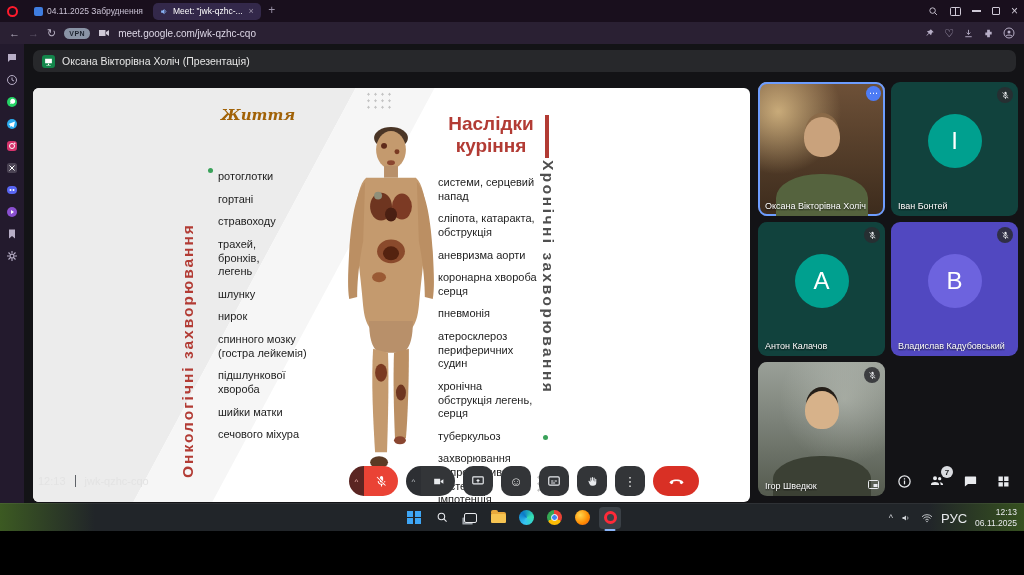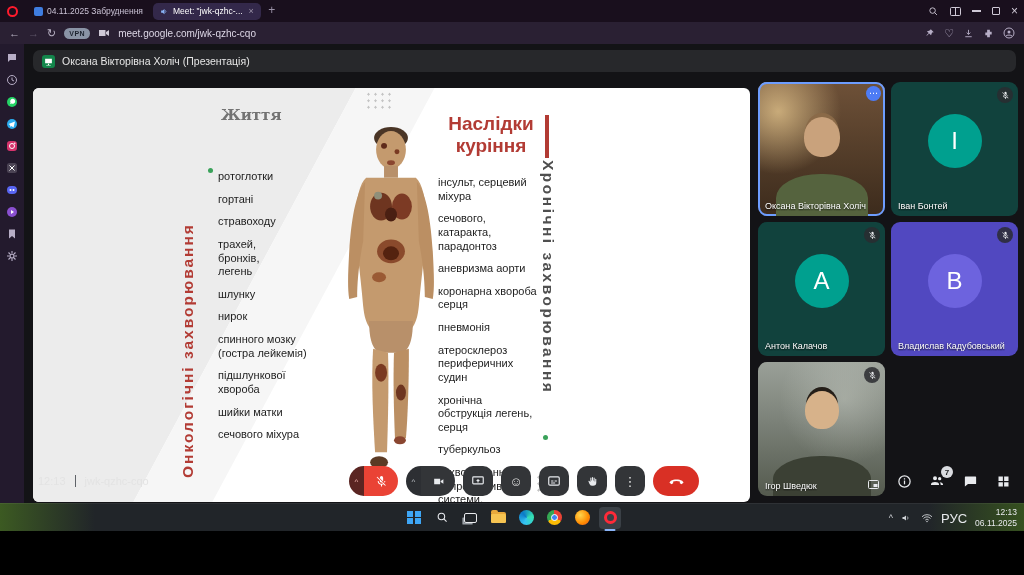--- a/index.html
+++ b/index.html
@@ -35,21 +35,21 @@
   
   .meet{position:absolute;left:24px;top:44px;right:0;bottom:28px;background:#131316}
   .banner{position:absolute;left:9px;right:8px;top:6px;height:22px;background:#27282b;border-radius:7px;display:flex;align-items:center;gap:7px;padding:0 9px;color:#e6e6e6;font-size:10.5px}
   .banner-ic{width:13px;height:13px;border-radius:3px;background:#13864b;display:flex;align-items:center;justify-content:center;flex:0 0 auto}
 
   
   .slide{position:absolute;left:9px;top:44px;width:717px;height:414px;background:#fff;border-radius:6px;overflow:hidden;color:#1d1d1d}
   .slide>*{position:absolute}
   .bg1{inset:0;background:#ececec;clip-path:polygon(0 0,45% 0,14% 100%,0 100%)}
   .bg2{inset:0;background:#f6f6f6;clip-path:polygon(45% 0,56% 0,25% 100%,14% 100%)}
-  .s-logo{left:188px;top:18px;font-family:"DejaVu Serif",serif;font-weight:bold;font-size:15px;color:#737373}
+  .s-logo{left:188px;top:18px;font-family:"DejaVu Serif",serif;font-style:italic;font-weight:bold;font-size:15px;color:#a16207}
   .s-title{left:385px;top:25px;width:146px;text-align:center;font-size:19px;line-height:1.15;font-weight:bold;color:#b23b34}
   .s-titlebar{left:512px;top:27px;width:3.5px;height:43px;background:#b23b34}
   .dots{width:27px;height:19px;background-image:radial-gradient(#c4c4c4 1.2px,transparent 1.4px);background-size:7px 6.5px}
   .dots.top{left:332px;top:3px}
   .dots.bot{left:502px;top:386px}
   .rot{writing-mode:vertical-rl;font-weight:bold;font-size:15.5px;white-space:nowrap}
   .rot.left{left:146px;top:72px;height:318px;transform:rotate(180deg);color:#b23b34;letter-spacing:2px}
   .rot.right{left:506px;top:72px;height:332px;color:#4f4f4f;letter-spacing:2.5px}
   .gdot{width:5px;height:5px;border-radius:50%;background:#3aa25a}
   .gdot.l{left:175px;top:80px}
@@ -322,22 +322,22 @@
           <path d="M48 200 C48 220 52 228 58 232 L82 232 C88 228 92 220 92 200 Z" fill="#b8906a"></path>
           <path d="M52 228 C50 260 52 300 54 332 L66 332 C67 300 68 260 67 232 Z" fill="#c49a6e"></path>
           <path d="M73 232 C72 260 73 295 74 318 L85 318 C87 295 88 260 88 228 Z" fill="#bb8f63"></path>
           <ellipse cx="60" cy="252" rx="6" ry="9" fill="#7a3a22"></ellipse>
           <ellipse cx="80" cy="272" rx="5" ry="8" fill="#6e3520"></ellipse>
           <ellipse cx="58" cy="342" rx="9" ry="6" fill="#5a3a24"></ellipse>
           <ellipse cx="79" cy="320" rx="6" ry="4" fill="#8a4630"></ellipse>
         </svg>
       </div>
       <div class="slist right">
-        <div class="li">інсульт, серцевий міхура</div>
-        <div class="li">сечового, катаракта, парадонтоз</div>
+        <div class="li">системи, серцевий напад</div>
+        <div class="li">сліпота, катаракта, обструкція</div>
         <div class="li">аневризма аорти</div>
         <div class="li">коронарна хвороба серця</div>
         <div class="li">пневмонія</div>
         <div class="li">атеросклероз периферичних судин</div>
         <div class="li">хронічна обструкція легень, серця</div>
         <div class="li">туберкульоз</div>
         <div class="li">захворювання репродуктивної системи, імпотенція</div>
       </div>
       <div class="gdot r"></div>
       <div class="rot right">Хронічні захворювання</div>

